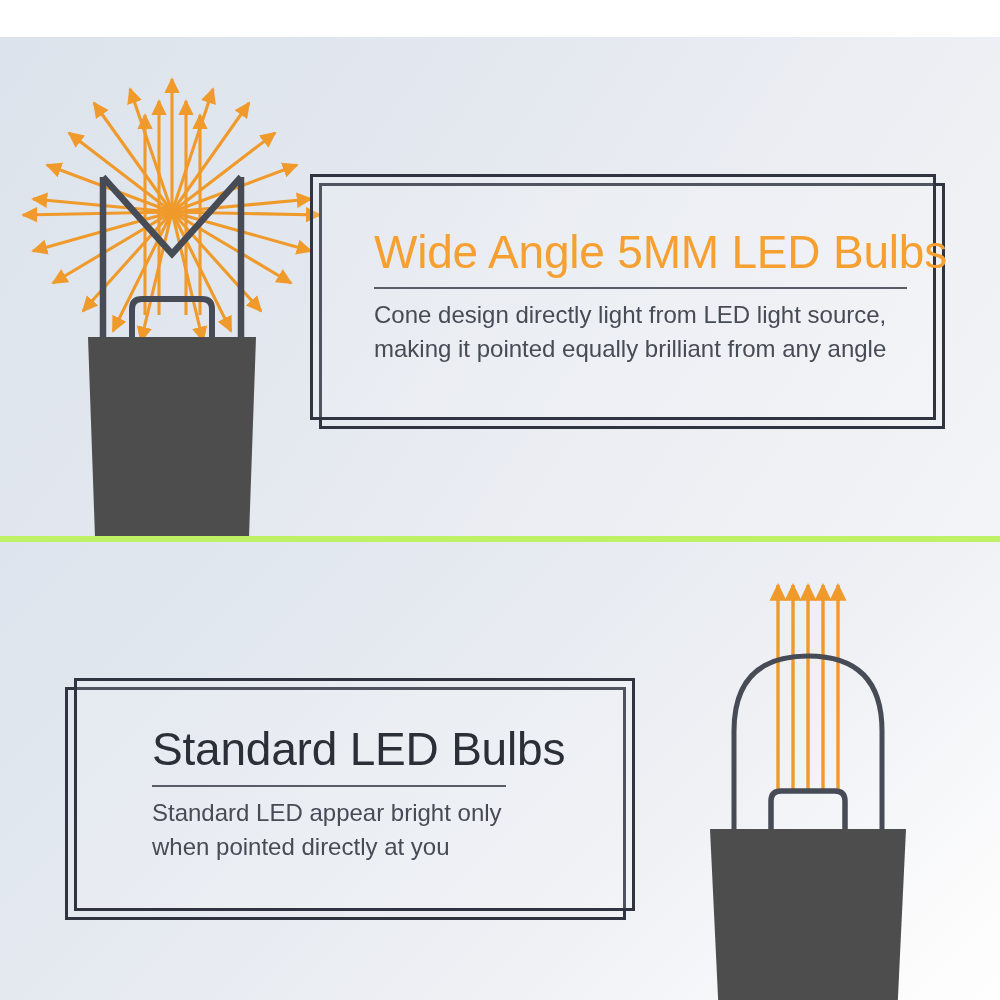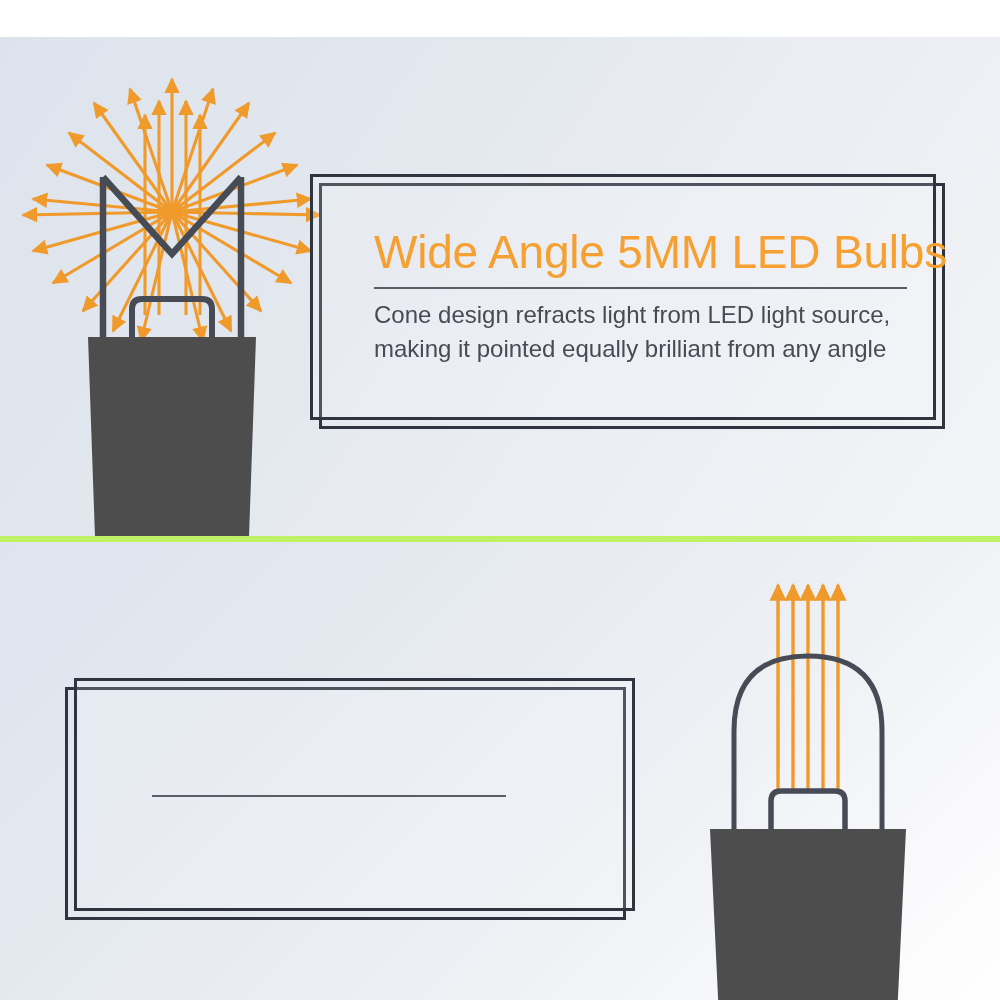--- a/index.html
+++ b/index.html
@@ -153,34 +153,39 @@
       </svg>
     </div>
 
     <div class="card" id="card-top">
       <div class="frame-shadow"></div>
       <div class="frame-main"></div>
       <div class="card-inner">
         <div class="card-title" id="title-top">Wide Angle 5MM LED Bulbs</div>
         <div class="rule" id="rule-top"></div>
         <div class="card-body" id="body-top">
-          <span class="line">Cone design refracts light from LED light source,</span>
+          <span class="line">Cone design directly light from LED light source,</span>
           <span class="line">making it pointed equally brilliant from any angle</span>
         </div>
       </div>
     </div>
   </div>
 
   <div class="half" id="half-bottom">
 
     <div class="card" id="card-bottom" style="top:136px;">
       <div class="frame-shadow"></div>
       <div class="frame-main"></div>
       <div class="card-inner">
+        <div class="card-title" id="title-bottom">Standard LED Bulbs</div>
         <div class="rule" id="rule-bottom"></div>
+        <div class="card-body" id="body-bottom">
+          <span class="line">Standard LED appear bright only</span>
+          <span class="line">when pointed directly at you</span>
+        </div>
       </div>
     </div>
 
     <div class="bulb-art" id="bulb-std" style="top:7px;">
       <svg viewBox="0 0 280 490" xmlns="http://www.w3.org/2000/svg">
         <defs>
           <marker id="ah2" markerWidth="6" markerHeight="6" refX="4.6" refY="3" orient="auto" markerUnits="strokeWidth">
             <path d="M0,0.5 L5.2,3 L0,5.5 z" fill="#ef9a2b"></path>
           </marker>
         </defs>

